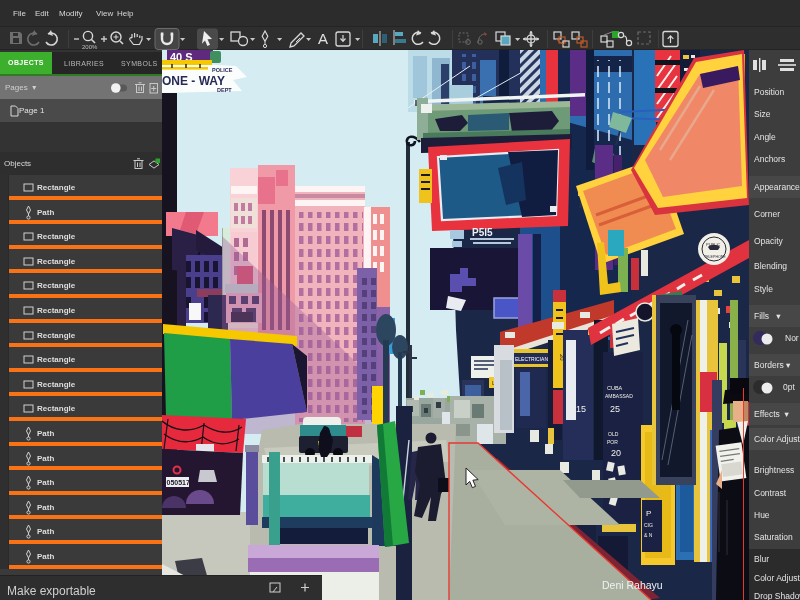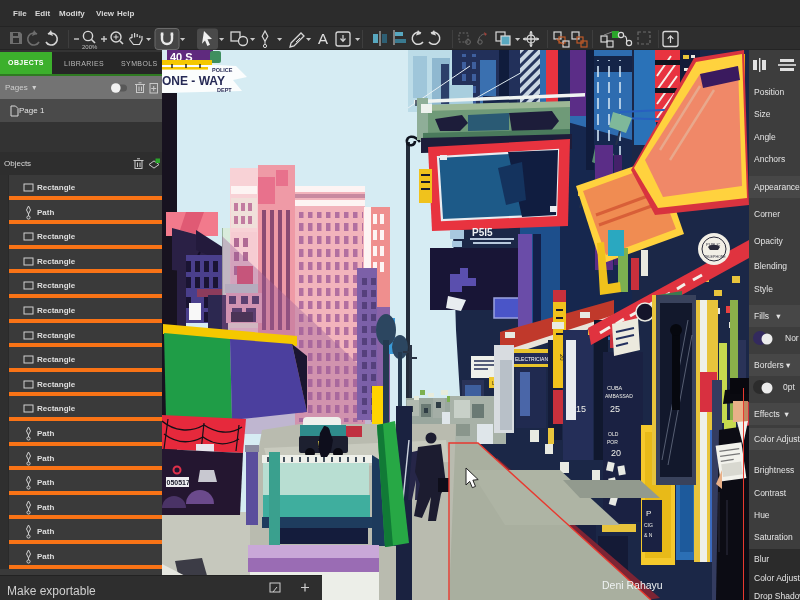--- a/index.html
+++ b/index.html
@@ -2,21 +2,21 @@
 <html><head>
 <meta charset="utf-8">
 <style>
 * { margin:0; padding:0; box-sizing:border-box; }
 html,body { width:800px; height:600px; overflow:hidden; background:#2b2b2b;
   font-family:"Liberation Sans", sans-serif; }
 #app { position:relative; width:800px; height:600px; }
 .abs { position:absolute; }
 
 #menubar { left:0; top:0; width:800px; height:26px; background:#2c2c2c; }
-#menubar span { position:absolute; top:9px; font-size:8px; color:#d8d8d8;font-weight:bold; }
+#menubar span { position:absolute; top:9px; font-size:8px; color:#d8d8d8; }
 
 #toolbar { left:0; top:26px; width:800px; height:24px; background:#2e2e2e;
   border-top:1px solid #242424; border-bottom:1px solid #242424; }
 
 #leftpanel { left:0; top:50px; width:162px; height:550px; background:#333333; z-index:5; }
 #tabs { left:0; top:2px; width:162px; height:22px; background:#262626; }
 #tab-obj { left:0; top:0; width:52px; height:22px; background:#3cb02c; color:#fff;
   font-size:7px; font-weight:bold; text-align:center; line-height:22px; letter-spacing:.4px;}
 .tab { font-size:7px; color:#b8b8b8; letter-spacing:.4px; top:8px; }
 #greenline { left:0; top:24px; width:162px; height:2px; background:#2f7a22; }

